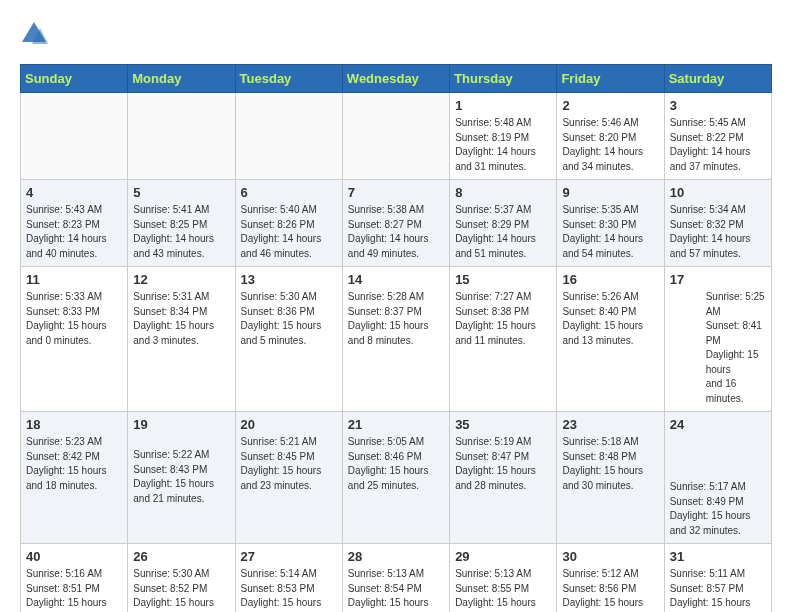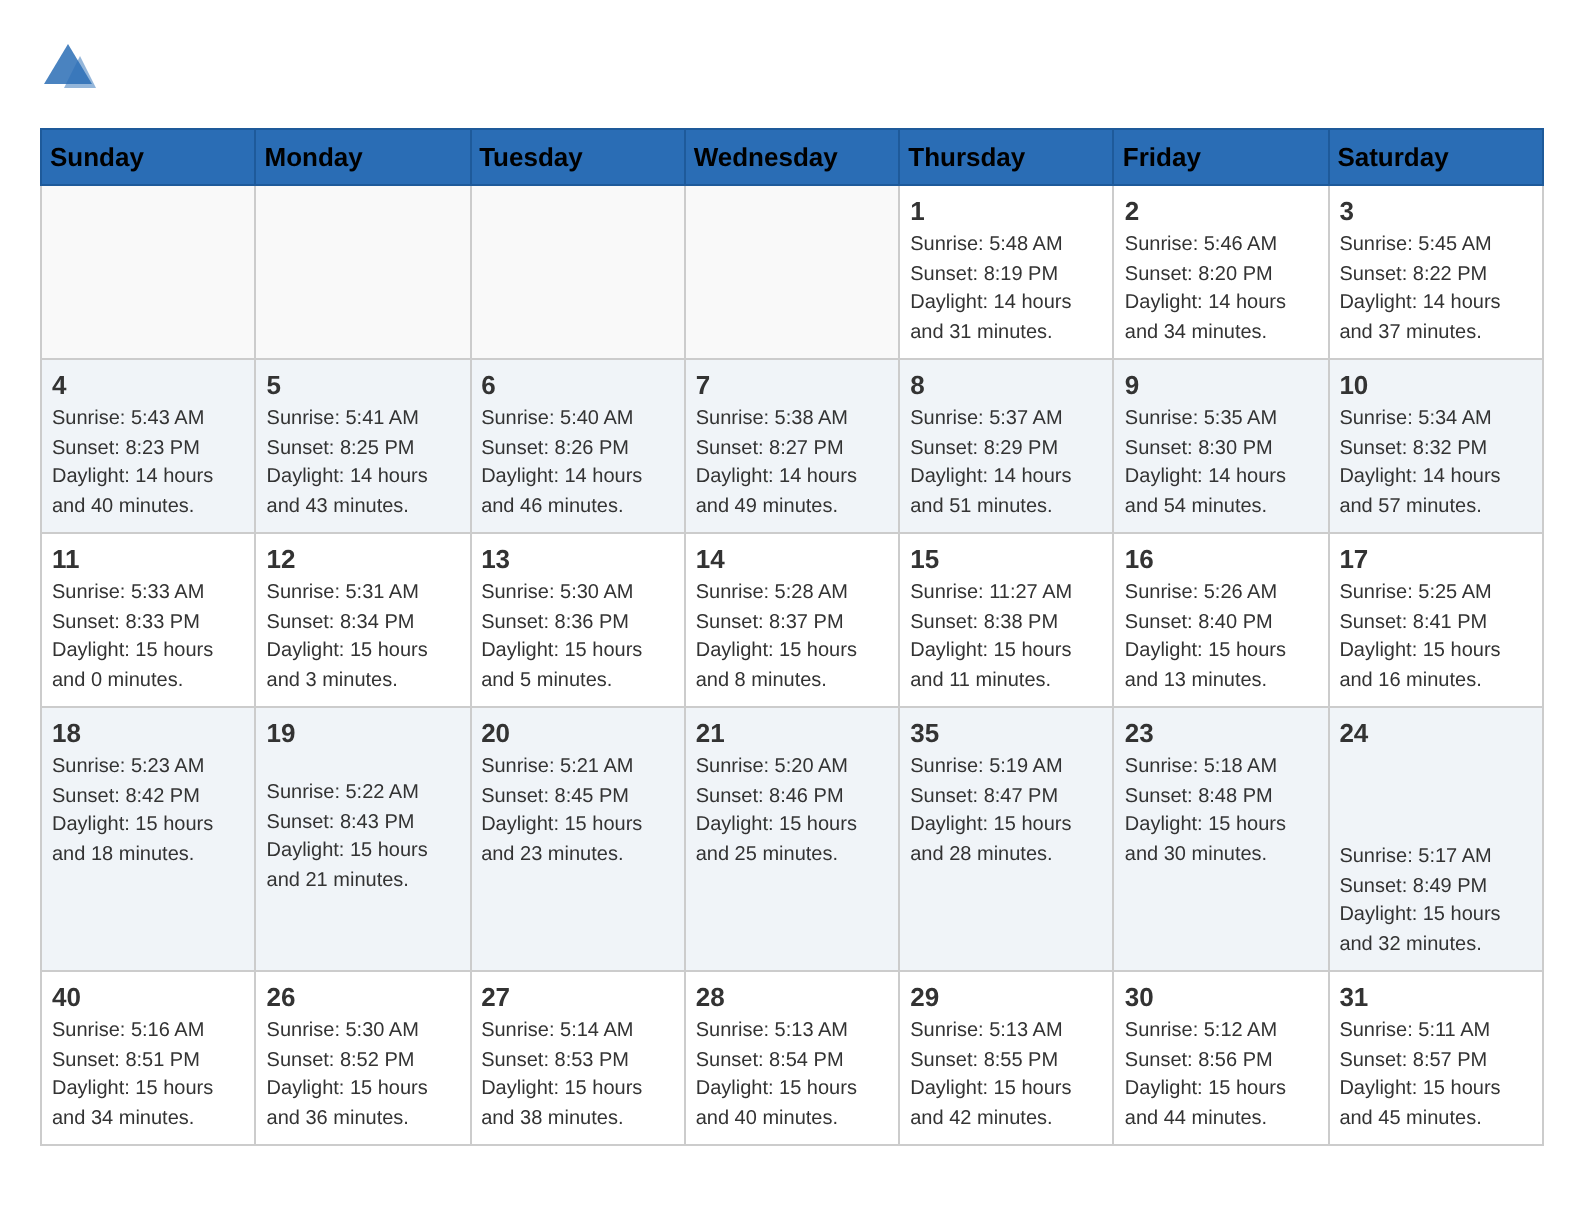--- a/index.html
+++ b/index.html
@@ -53,21 +53,21 @@
       font-size: 16px;
       color: #555;
     }
     .calendar {
       width: 100%;
       border-collapse: collapse;
       border: 1px solid #ccc;
     }
     .calendar th {
       background-color: #2a6db5;
-      color: #000000;
+      color: #bef264;
       font-size: 13px;
       font-weight: bold;
       padding: 6px 4px;
       text-align: left;
       border: 1px solid #1e5a9a;
     }
     .calendar td {
       vertical-align: top;
       width: calc(100% / 7);
       padding: 5px 5px;
@@ -230,35 +230,35 @@
         </td>
         <td>
           <span class="day-number">14</span>
           <div class="day-info" style="white-space: pre-line;">Sunrise: 5:28 AM
 Sunset: 8:37 PM
 Daylight: 15 hours
 and 8 minutes.</div>
         </td>
         <td>
           <span class="day-number">15</span>
-          <div class="day-info" style="white-space: pre-line;">Sunrise: 11:27 AM
+          <div class="day-info" style="white-space: pre-line;">Sunrise: 7:27 AM
 Sunset: 8:38 PM
 Daylight: 15 hours
 and 11 minutes.</div>
         </td>
         <td>
           <span class="day-number">16</span>
           <div class="day-info" style="white-space: pre-line;">Sunrise: 5:26 AM
 Sunset: 8:40 PM
 Daylight: 15 hours
 and 13 minutes.</div>
         </td>
         <td>
           <span class="day-number">17</span>
-          <div class="day-info" style="white-space: pre-line;">Sunrise: 5:25 AM
+          <div class="day-info" style="white-space: pre-line; margin-left: 36px;">Sunrise: 5:25 AM
 Sunset: 8:41 PM
 Daylight: 15 hours
 and 16 minutes.</div>
         </td>
       </tr>
       <tr class="row-shaded">
         <td>
           <span class="day-number">18</span>
           <div class="day-info" style="white-space: pre-line;">Sunrise: 5:23 AM
 Sunset: 8:42 PM
@@ -274,21 +274,21 @@
         </td>
         <td>
           <span class="day-number">20</span>
           <div class="day-info" style="white-space: pre-line;">Sunrise: 5:21 AM
 Sunset: 8:45 PM
 Daylight: 15 hours
 and 23 minutes.</div>
         </td>
         <td>
           <span class="day-number">21</span>
-          <div class="day-info" style="white-space: pre-line;">Sunrise: 5:20 AM
+          <div class="day-info" style="white-space: pre-line;">Sunrise: 5:05 AM
 Sunset: 8:46 PM
 Daylight: 15 hours
 and 25 minutes.</div>
         </td>
         <td>
           <span class="day-number">35</span>
           <div class="day-info" style="white-space: pre-line;">Sunrise: 5:19 AM
 Sunset: 8:47 PM
 Daylight: 15 hours
 and 28 minutes.</div>

